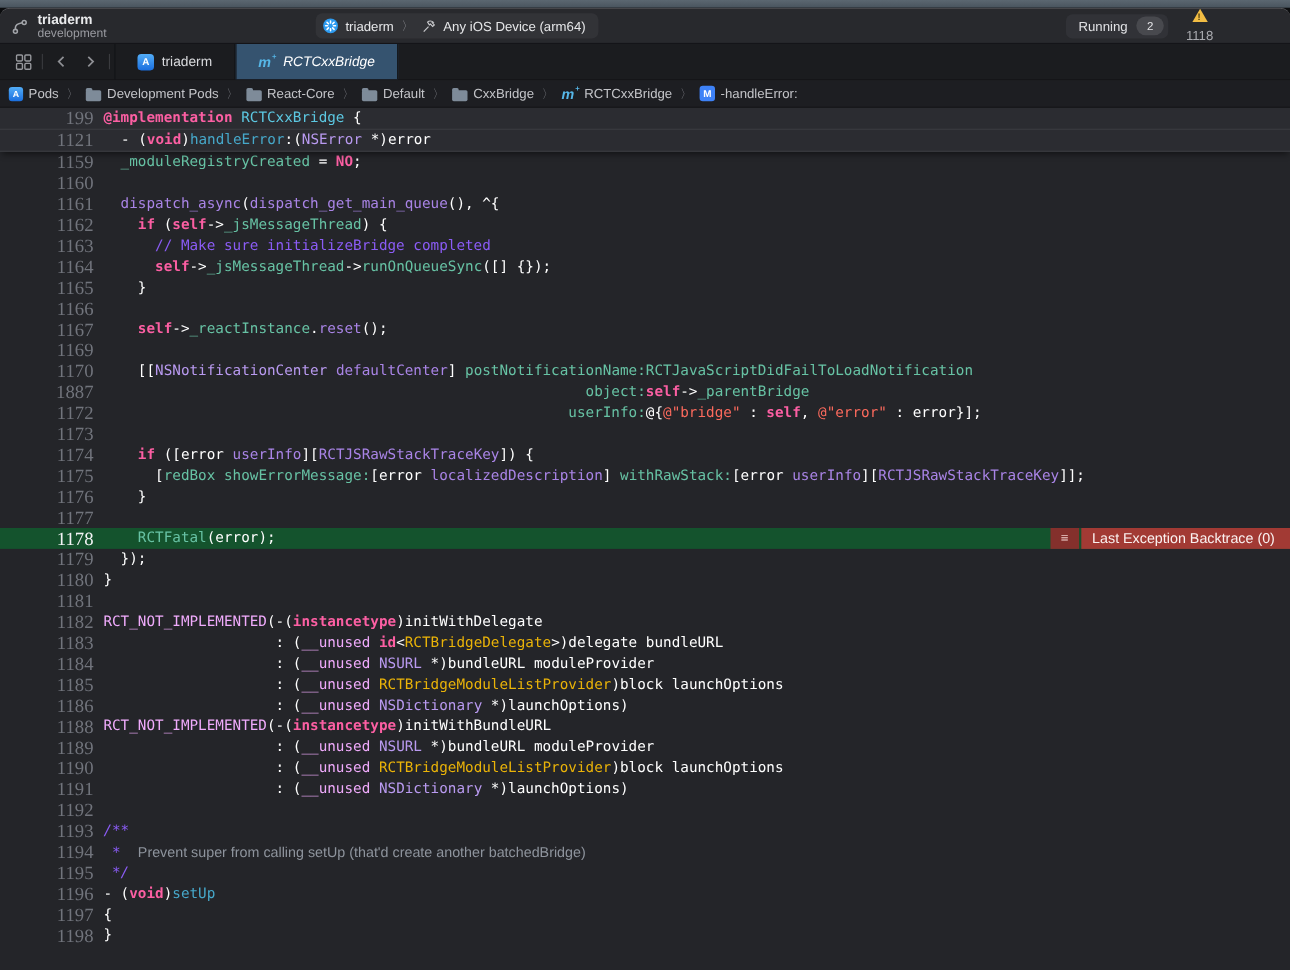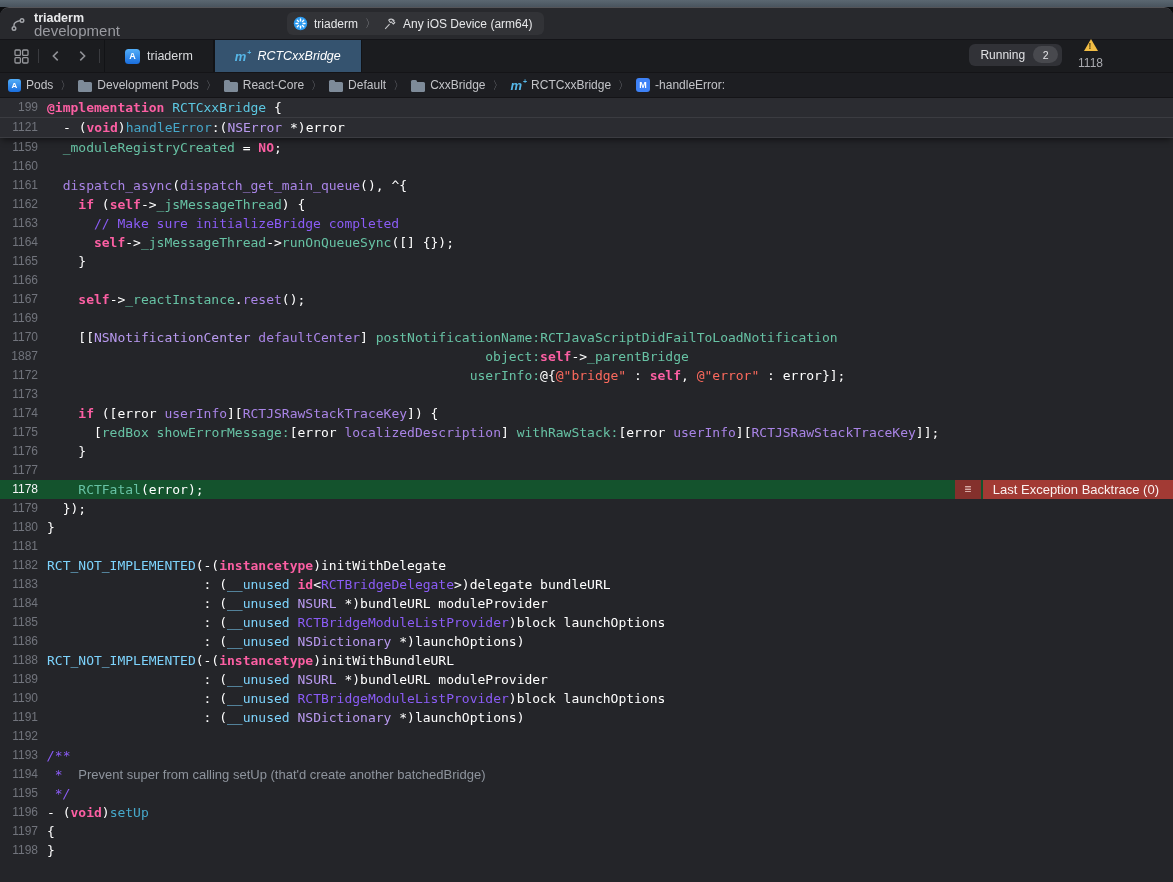--- a/index.html
+++ b/index.html
@@ -6,27 +6,27 @@
   body{width:1173px;height:882px;overflow:hidden;background:#0b0c0e;font-family:"Liberation Sans",sans-serif;-webkit-font-smoothing:antialiased;}
   .backdrop{height:7px;background:linear-gradient(#5b6771,#49545e);}
   .app{height:875px;display:flex;flex-direction:column;border-radius:9px 9px 0 0;overflow:hidden;border-top:1px solid rgba(255,255,255,.22);background:#242529;}
 
   
   .toolbar{height:31px;flex:none;background:#28292d;display:flex;align-items:center;position:relative;padding:0 10px;border-bottom:1px solid #141418;}
   .tb-left{display:flex;align-items:center;gap:8px;}
   .branch-icon{width:16px;height:16px;flex:none;}
   .tb-titles{display:flex;flex-direction:column;justify-content:center;}
   .tb-project{font-size:12.5px;font-weight:700;color:#e9eaec;line-height:14px;}
-  .tb-branch{font-size:15px;color:#9a9ba1;line-height:12px;}
+  .tb-branch{font-size:11px;color:#9a9ba1;line-height:12px;}
   .scheme-pill{position:absolute;left:287px;top:4px;height:23px;background:#323337;border-radius:6px;display:flex;align-items:center;gap:6px;padding:0 12px 0 6px;}
   .run-app-icon{width:15px;height:15px;flex:none;}
   .pill-text{font-size:12px;color:#e6e7e9;}
   .pill-sep{color:#84858a;font-size:11px;margin:0 1px;}
   .hammer-icon{width:14px;height:14px;flex:none;}
-  .tb-right{position:absolute;right:70px;top:0;height:31px;display:flex;align-items:center;gap:16px;margin-top:31px;}
+  .tb-right{position:absolute;right:70px;top:0;height:31px;display:flex;align-items:center;gap:16px;}
   .activity-pill{height:22px;background:#313237;border-radius:6px;display:flex;align-items:center;gap:8px;padding:0 4px 0 11px;}
   .activity-label{font-size:12px;color:#e0e1e4;}
   .count-badge{min-width:17px;height:17px;border-radius:9px;background:#48494e;color:#e4e4e7;font-size:10.5px;display:flex;align-items:center;justify-content:center;padding:0 4px;}
   .warn-group{display:flex;align-items:center;gap:5px;flex-direction:column;}
   .warn-tri{position:relative;width:0;height:0;border-left:7px solid transparent;border-right:7px solid transparent;border-bottom:12px solid #f2bd44;display:inline-block;}
   .warn-tri::after{content:"!";position:absolute;left:-2px;top:2px;font-size:8.5px;font-weight:700;color:#4a3a0e;}
   .warn-count{font-size:12px;color:#a9aaaf;}
 
   
   .tabbar{height:32px;flex:none;background:#1b1c1f;display:flex;align-items:stretch;border-bottom:1px solid #141417;}
@@ -50,35 +50,35 @@
 
   
   .jumpbar{height:24px;flex:none;background:#1d1e22;display:flex;align-items:center;padding-left:8px;gap:6px;border-bottom:1px solid #141417;}
   .crumb{display:flex;align-items:center;gap:5px;}
   .crumb-label{font-size:12px;color:#c3c4c8;white-space:nowrap;}
   .crumb-sep{color:#6e7076;font-size:11px;margin:0 1px;}
 
   
   .editor{flex:1;background:#242529;overflow:hidden;position:relative;}
   .row{display:flex;height:19px;line-height:19px;position:relative;}
-  .gut{flex:none;width:38px;text-align:right;font-family:Liberation Sans, sans-serif;font-size:12px;color:#71747c;}
+  .gut{flex:none;width:38px;text-align:right;font-family:Liberation Serif, serif;font-size:17px;color:#71747c;padding-left:47px;}
   .code{flex:1;white-space:pre;font-family:"DejaVu Sans Mono","Liberation Mono",monospace;font-size:13px;font-weight:500;padding-left:9px;color:#fff;overflow:hidden;}
   .row.sticky{background:#2b2c31;border-bottom:1px solid #3b3c41;z-index:3;}
   .row.sticky2{background:#2b2c31;border-bottom:1px solid #3b3c41;box-shadow:0 4px 6px -2px rgba(0,0,0,.5);z-index:2;gap:16px;}
   .row.hl{background:#14532d;}
   .row.hl .gut{color:#f4f4f6;}
   .s-pl{color:#ffffff;}
   .s-kw{color:#fc5fa3;font-weight:700;}
   .s-ty{color:#5cc8e2;}
   .s-fn{color:#46a8ca;}
   .s-pm{color:#67c2a4;}
-  .s-pt{color:#8b5cf6;}
+  .s-pt{color:#eab308;}
   .s-op{color:#a984e6;}
   .s-oc{color:#b99af0;}
-  .s-mc{color:#7dd3fc;}
+  .s-mc{color:#f0abfc;}
   .s-st{color:#fc6a5d;}
   .s-cm{color:#8b5cf6;}
   .s-cm.it{font-style:italic;}
   .s-dc{color:#8e949d;font-family:"Liberation Sans",sans-serif;font-size:13px;}
   .ann{position:absolute;right:0;top:0;height:19px;display:flex;z-index:1;}
   .ann-ic{width:26px;background:#84302c;color:#eecdc9;font-size:12px;display:flex;align-items:center;justify-content:center;margin-right:2px;}
   .ann-lb{background:#a23a34;color:#faf1f0;font-size:13px;display:flex;align-items:center;padding:0 14px 0 10px;white-space:nowrap;}
   svg{display:block;}
 </style>
 </head>

